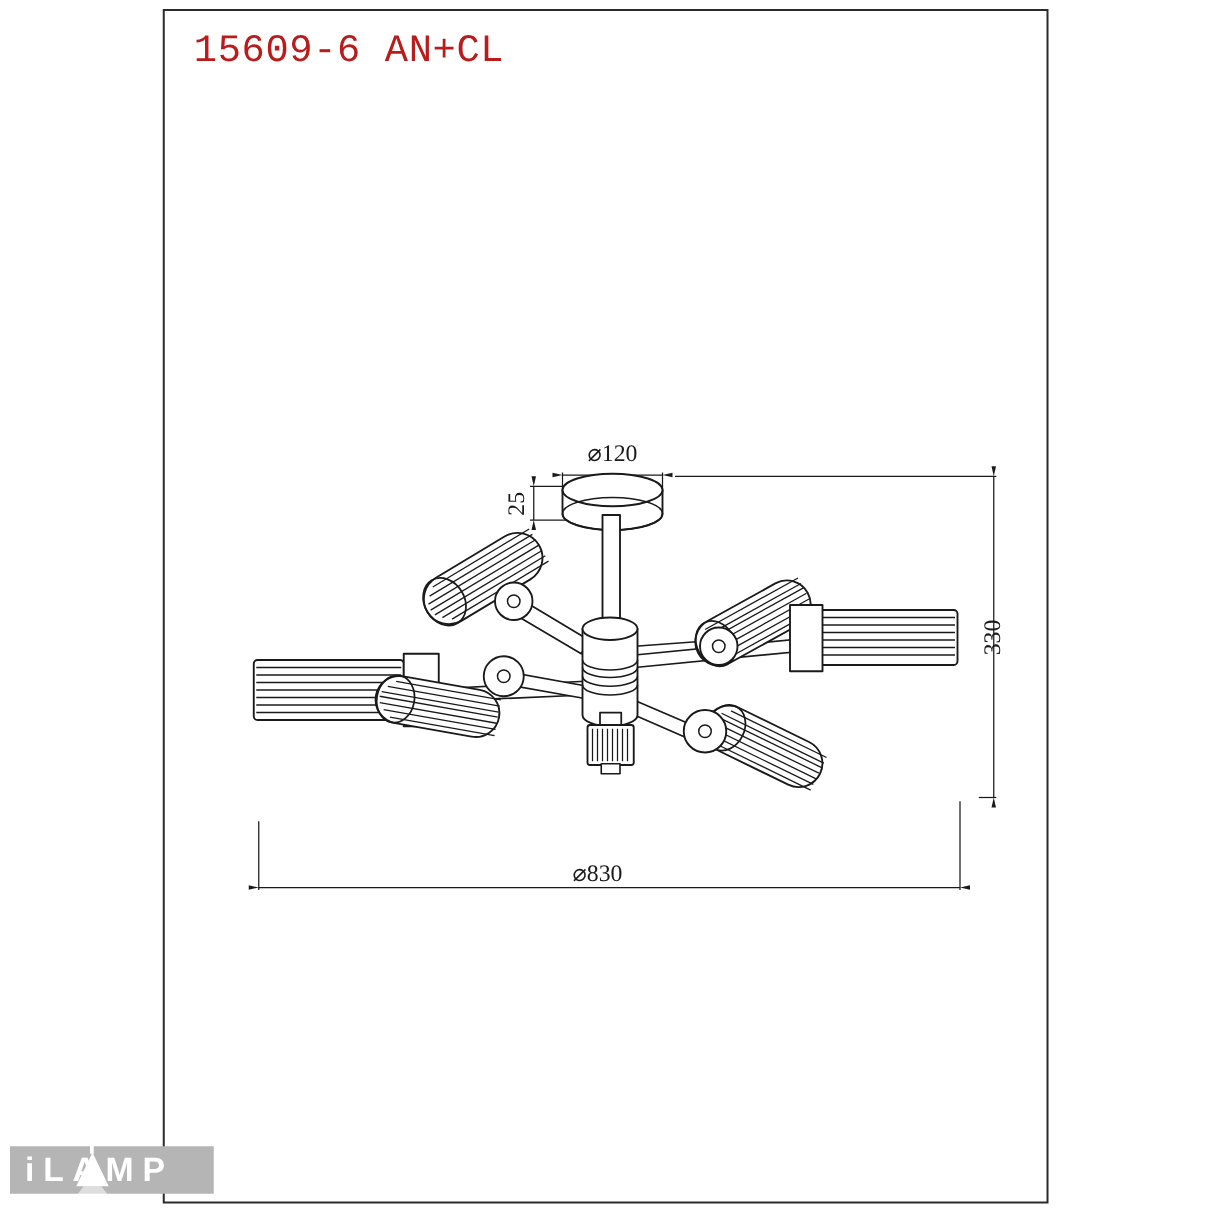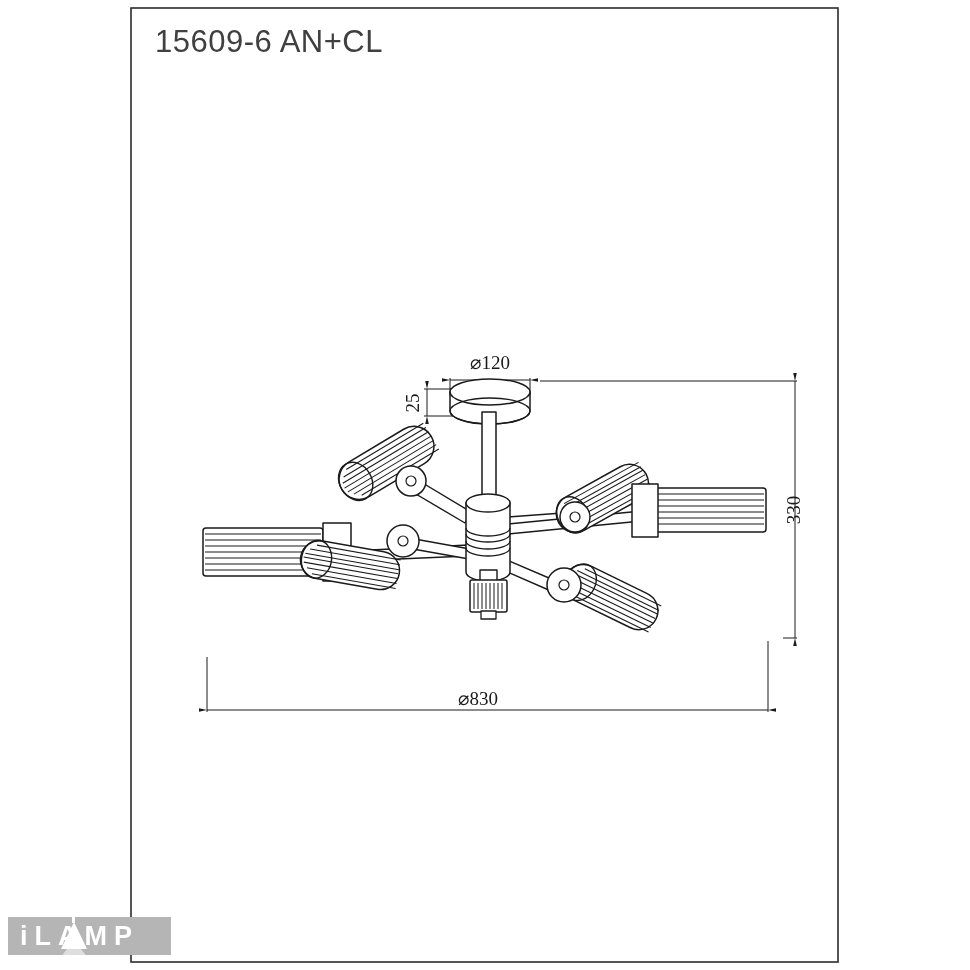--- a/index.html
+++ b/index.html
@@ -24,24 +24,24 @@
   #drawing-svg {
     position: absolute;
     left: 0; top: 0;
     width: 970px;
     height: 970px;
   }
   .title-text {
     position: absolute;
     left: 155px;
     top: 24px;
-    font-family: Liberation Sans, sans-serif;
+    font-family: Liberation Mono, monospace;
     font-size: 31px;
     letter-spacing: 0.5px;
-    color: #404040;
+    color: #b91c1c;
     white-space: pre;
   }
   .watermark {
     position: absolute;
     left: 8px;
     top: 917px;
     width: 163px;
     height: 38px;
     background: #b5b5b5;
   }

